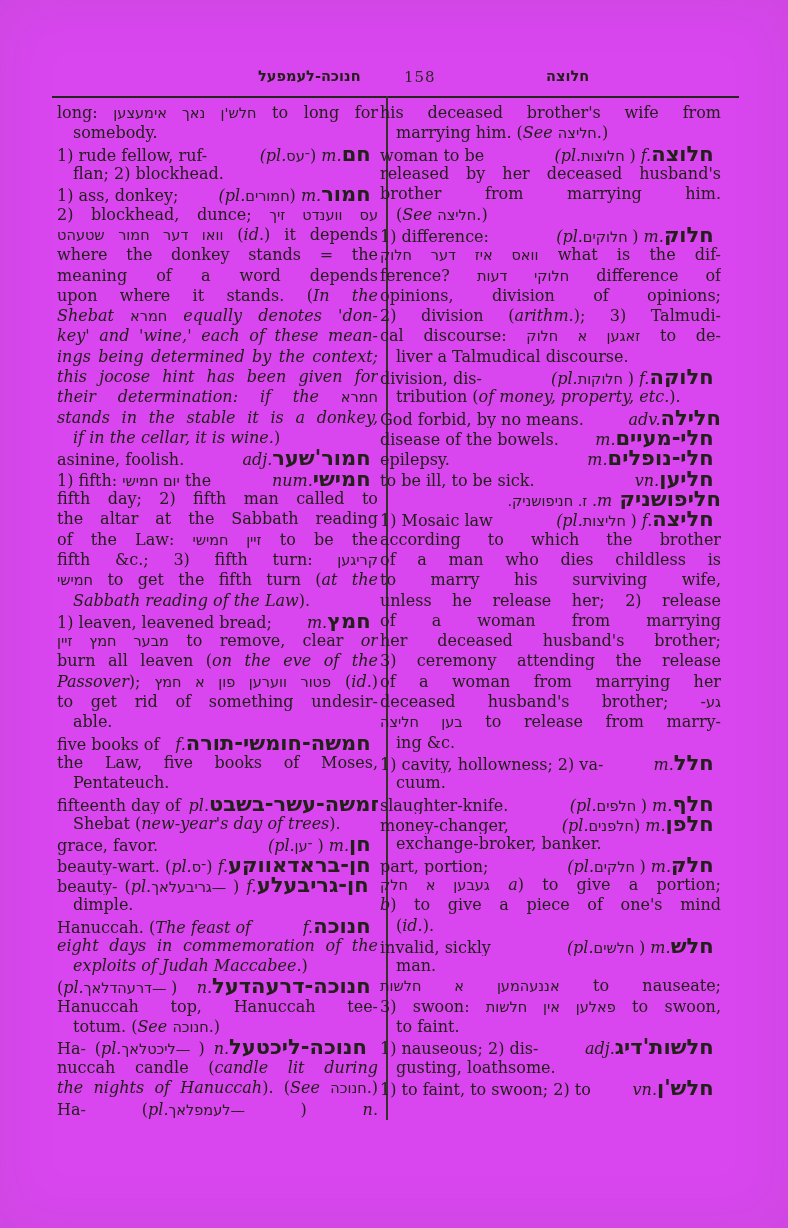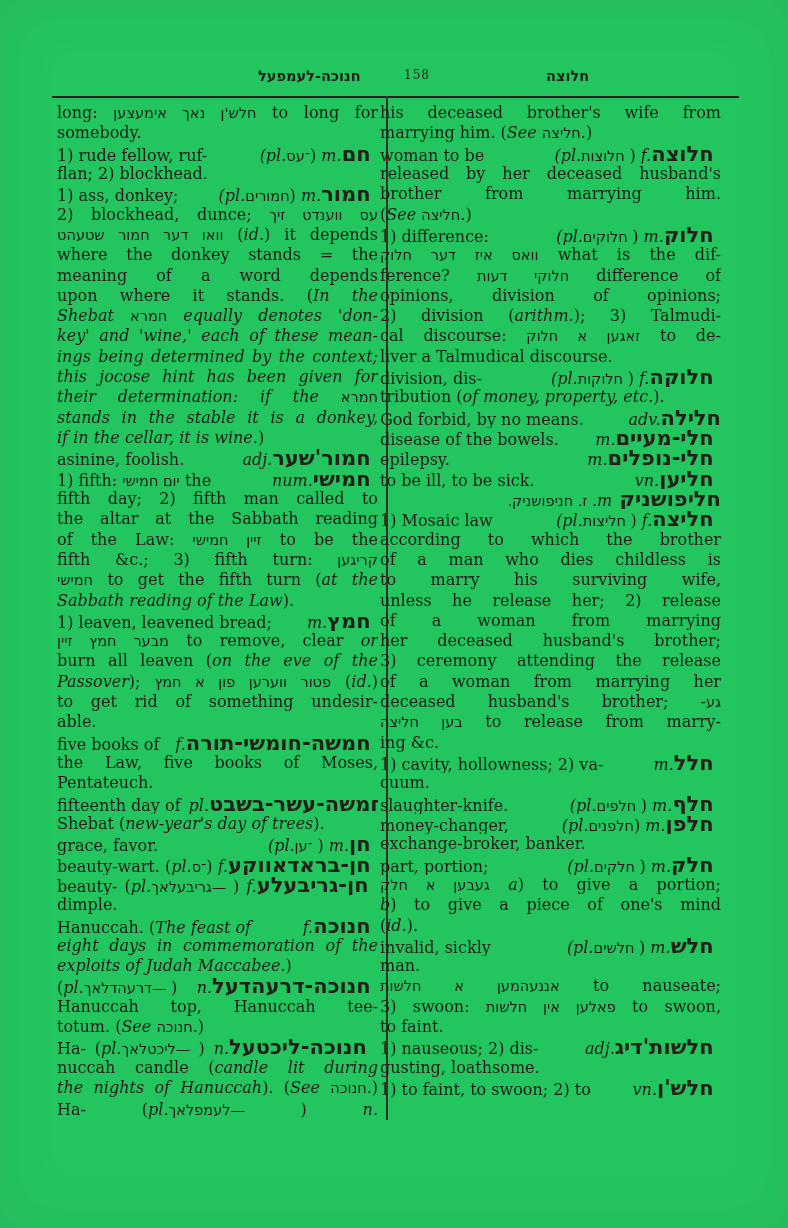--- a/index.html
+++ b/index.html
@@ -3,48 +3,48 @@
 <meta charset="utf-8">
 <style>
   html,body{margin:0;padding:0;}
   body{
     width:788px;height:1228px;
     background:#e8e6e0;
     font-family:"DejaVu Serif","Liberation Serif",serif;
   }
   .page{
     position:relative;width:788px;height:1228px;overflow:hidden;
-    background:#22c55e;
+    background:#d946ef;
     box-shadow:inset 0 0 60px rgba(90,85,70,0.10);
     color:#23201b;
   }
   
   .hdr{position:absolute;top:0;left:0;right:0;height:96px;}
   .guide{
     position:absolute;top:66px;
     font-family:"DejaVu Sans","Liberation Sans",sans-serif;
     font-weight:bold;font-size:17px;line-height:20px;color:#221f1a;
   }
   .guide.gl{left:258px;}
   .guide.gr{left:546px;}
   .pgnum{
     position:absolute;top:68px;left:404px;
-    font-size:12px;letter-spacing:1px;color:#2a2722;
+    font-size:15px;letter-spacing:1px;color:#2a2722;
   }
   .hrule{position:absolute;top:96px;left:52px;width:687px;height:2px;background:#26231e;}
   .vrule{position:absolute;top:96px;left:386px;width:2px;height:1024px;background:#35322c;}
   
   .col{position:absolute;top:103px;font-size:16px;color:#23201b;}
   .col-left{left:57px;width:321px;}
   .col-right{left:380px;width:341px;}
   .line{
     height:20.32px;line-height:20.32px;overflow:hidden;
     text-align:justify;text-align-last:justify;
   }
-  .line.a-l{text-align:left;text-align-last:left;}
+  .line.a-l{text-align:left;text-align-last:left;margin-left:16px;}
   .line.a-r{direction:rtl;text-align:right;text-align-last:right;}
   .line.a-f{display:flex;align-items:baseline;text-align:left;text-align-last:left;}
   .grp{white-space:nowrap;flex:0 0 auto;}
   .gap{flex:1 1 auto;min-width:8px;}
   .it{font-style:italic;}
   .bd{font-weight:bold;}
   .he{
     font-family:"DejaVu Sans","Liberation Sans",sans-serif;
     font-size:14.5px;font-style:normal;
   }

